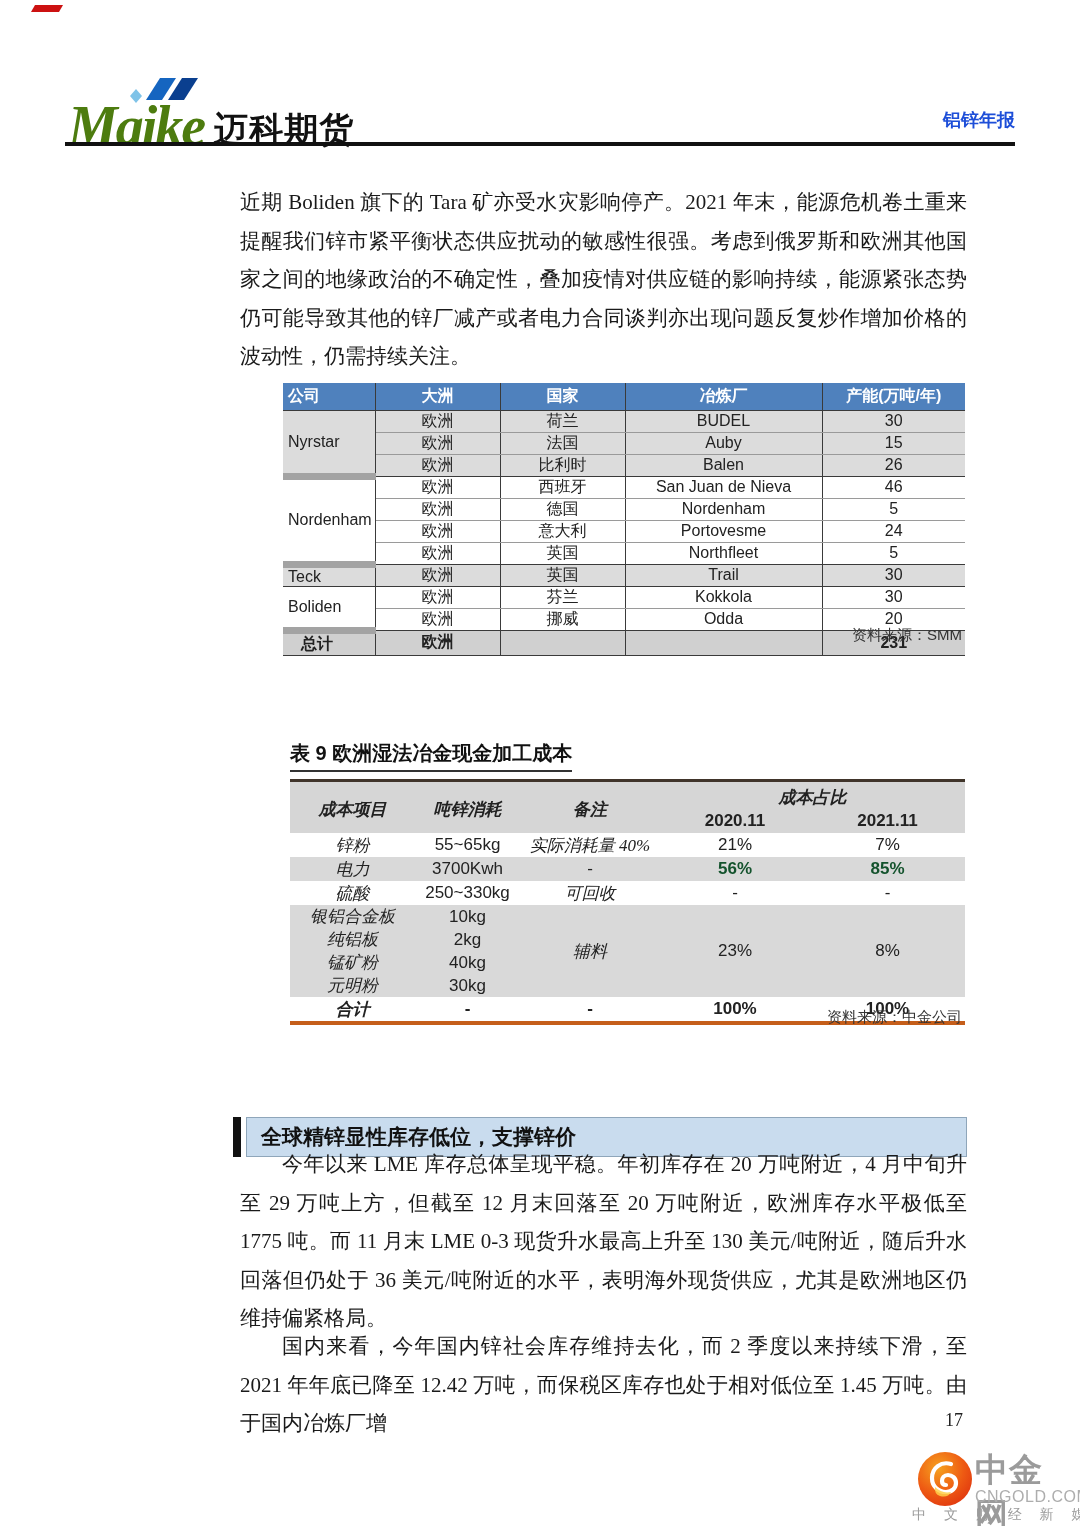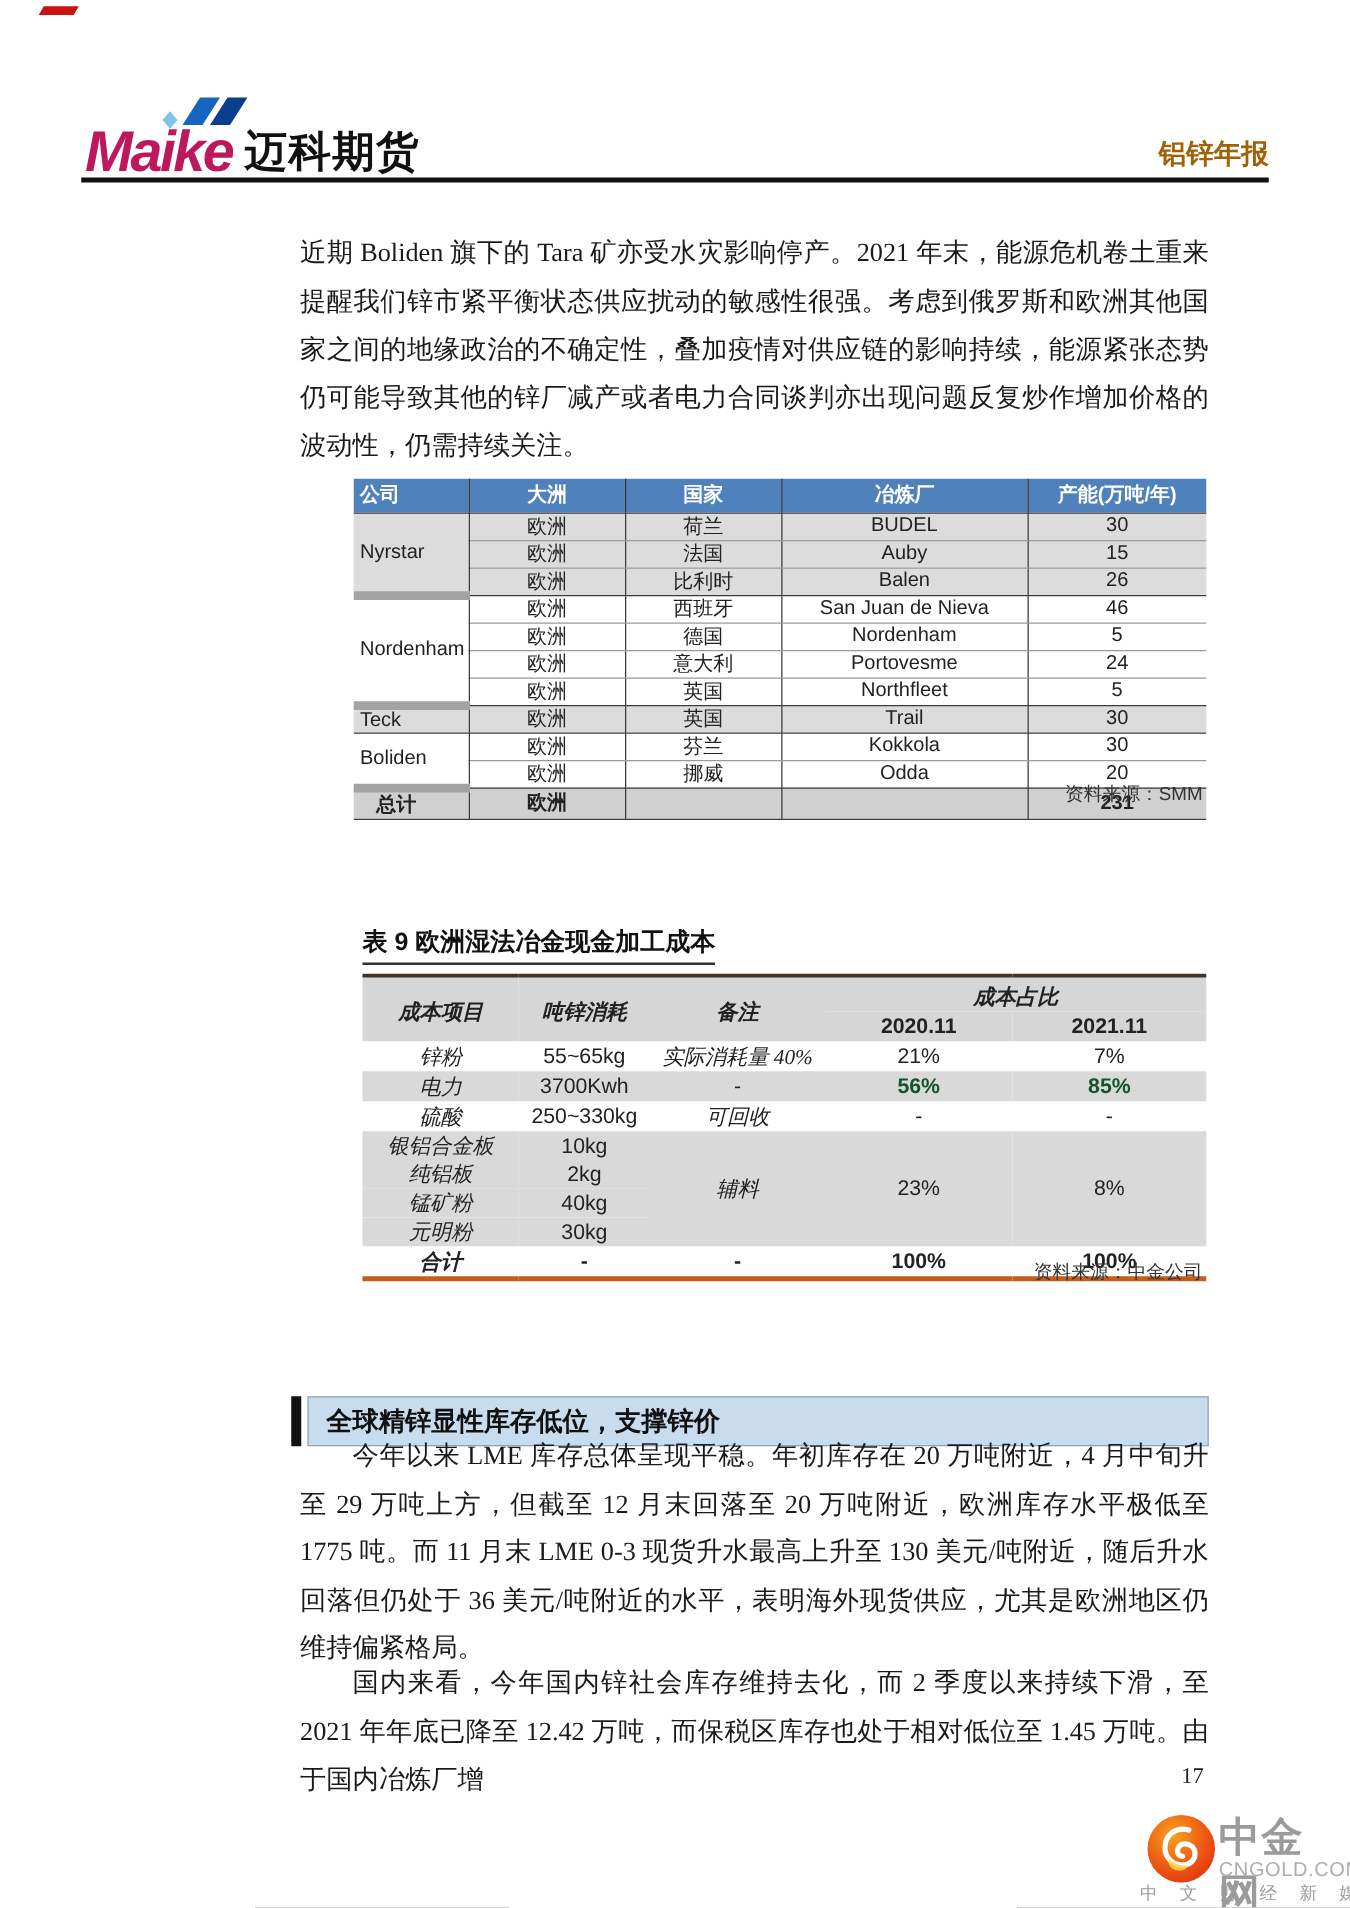--- a/index.html
+++ b/index.html
@@ -7,29 +7,29 @@
   .page {
     position:relative; width:1080px; height:1526px; margin:0 auto;
     background:#ffffff; overflow:hidden;
   }
   
   .corner-mark { position:absolute; left:33px; top:5px; width:28px; height:7px; background:#cc1111; transform:skewX(-30deg); }
   .logo-wrap { position:absolute; left:68px; top:76px; height:66px; }
   .logo-diamonds { position:absolute; left:52px; top:-2px; }
   .logo-text-row { position:absolute; left:0; top:18px; white-space:nowrap; }
   .logo-maike {
-    font-family:Liberation Sans, sans-serif; font-weight:bold; font-style:italic;
-    font-size:46px; color:#be185d; letter-spacing:-2px;
+    font-family:Liberation Serif, serif; font-weight:bold; font-style:italic;
+    font-size:56px; color:#4d7c0f; letter-spacing:-2px;
   }
   .logo-cn {
     font-family:"Liberation Sans", sans-serif; font-weight:bold;
     font-size:34px; color:#111; margin-left:10px; letter-spacing:1px; vertical-align:4px;
   }
   .report-title {
-    position:absolute; right:65px; top:108px; font-size:22px; font-weight:bold; color:#a16207;
+    position:absolute; right:65px; top:108px; font-size:18px; font-weight:bold; color:#1d4ed8;
   }
   .header-rule { position:absolute; left:65px; top:142px; width:950px; height:4px; background:#111; }
 
   
   .para {
     position:absolute; left:240px; width:727px; font-size:21px; color:#1a1a1a;
     line-height:38.5px; text-align:justify;
   }
   .para.indent { text-indent:2em; }
   #p1 { top:183px; }

